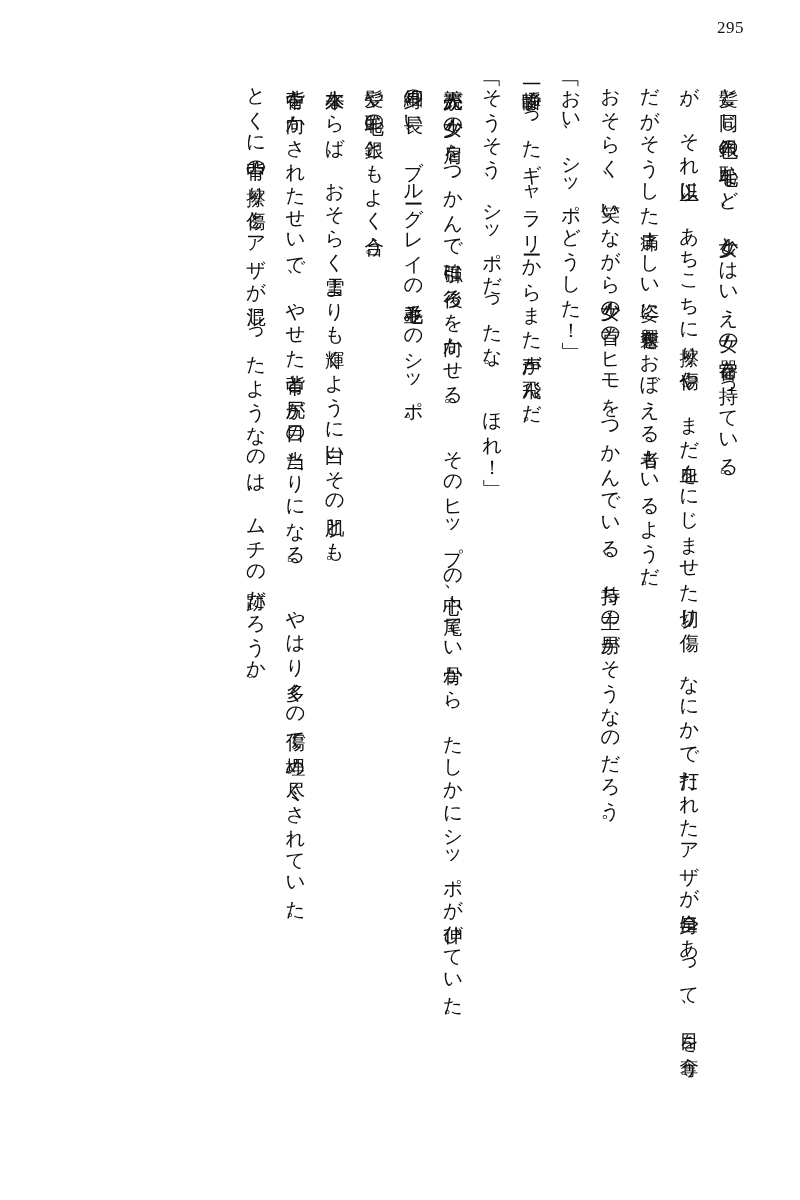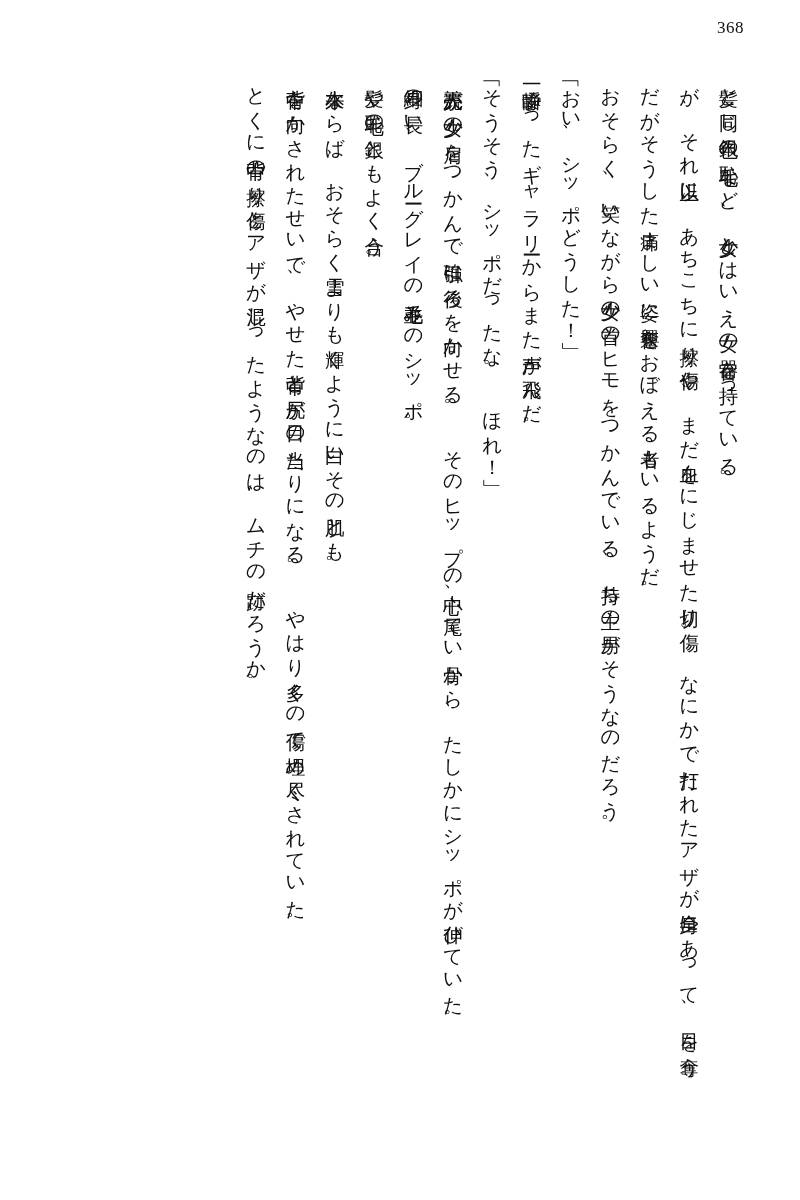--- a/index.html
+++ b/index.html
@@ -56,21 +56,21 @@
     height: 1086px;
     writing-mode: vertical-rl;
     text-orientation: upright;
   }
 </style>
 </head>
 <body>
 
 <div class="page">
 
-  <div class="page-number">368</div>
+  <div class="page-number">295</div>
 
   <div class="body-text">
       <div class="vcol">
         <p>髪と同じ銀色の恥毛など、少女とはいえ女の器官を持っている。</p>
         <p>が、それ以上に、あちこちに擦り傷や、まだ血をにじませた切り傷。　なにかで打たれたアザが全身にあって、目を奪う。</p>
         <p>だがそうした痛ましい姿に興奮をおぼえる者もいるようだ。</p>
         <p>おそらく、笑いながら少女の首のヒモをつかんでいる、持ち主の男がそうなのだろう。</p>
         <p>「おい、シッポどうした！」</p>
         <p>一瞬静まったギャラリーからまた声が飛んだ。</p>
         <p>「そうそう、シッポだったな。　ほれ！」</p>

